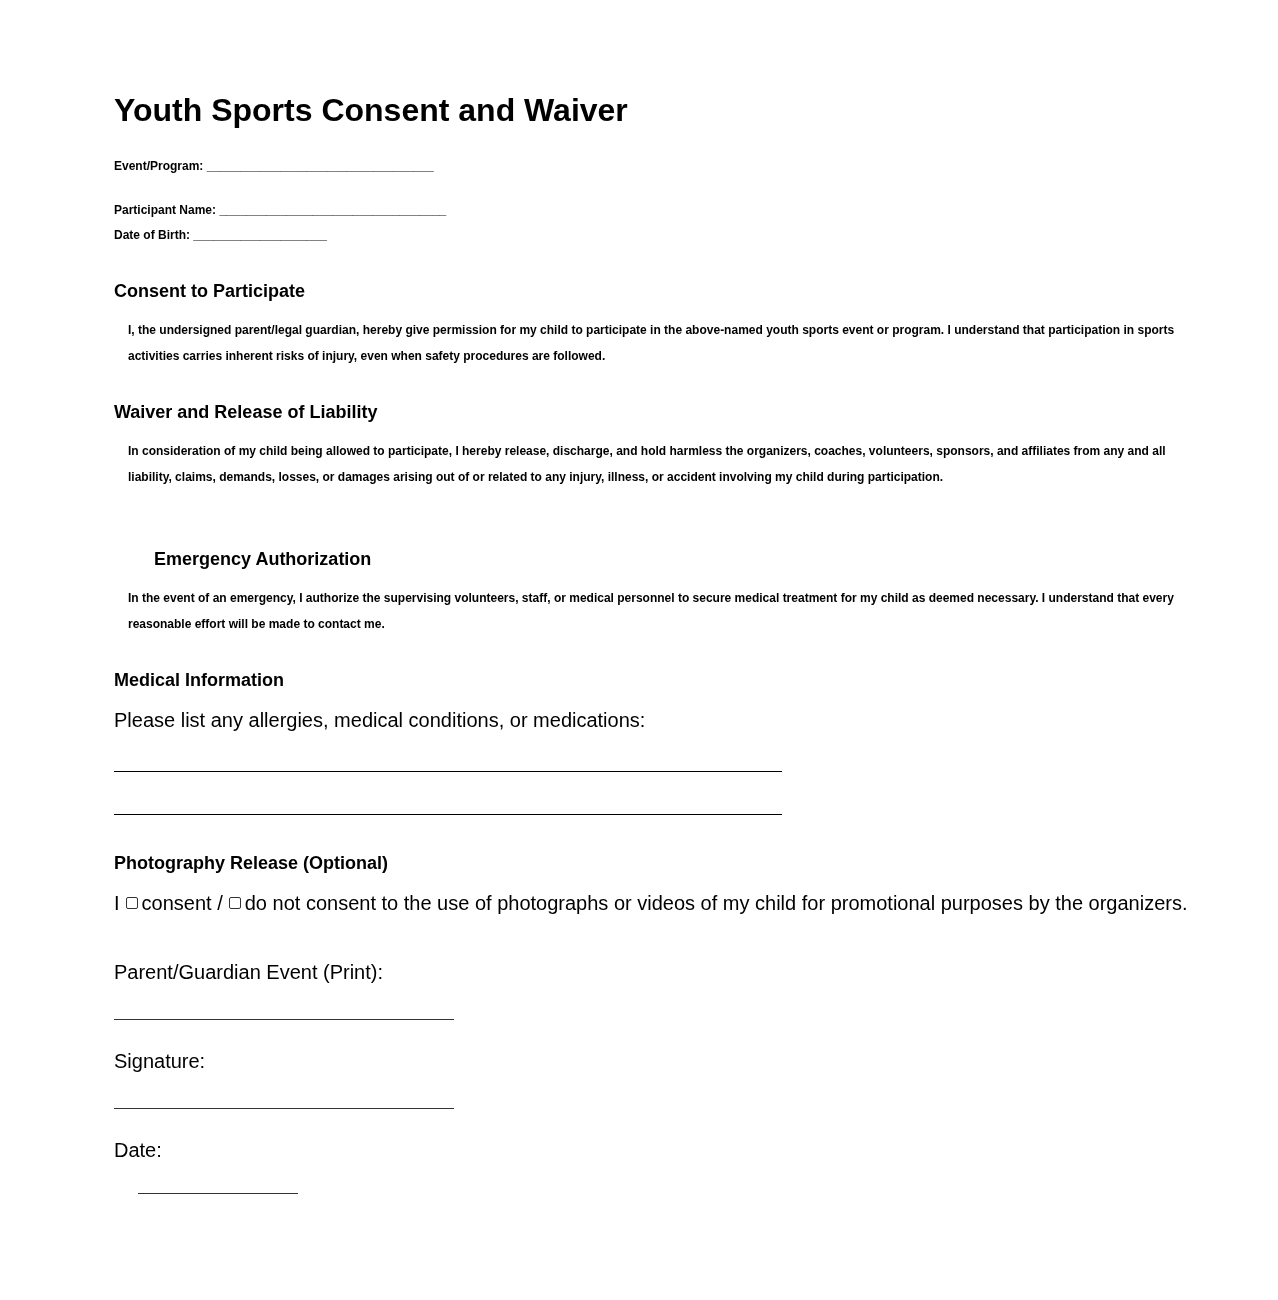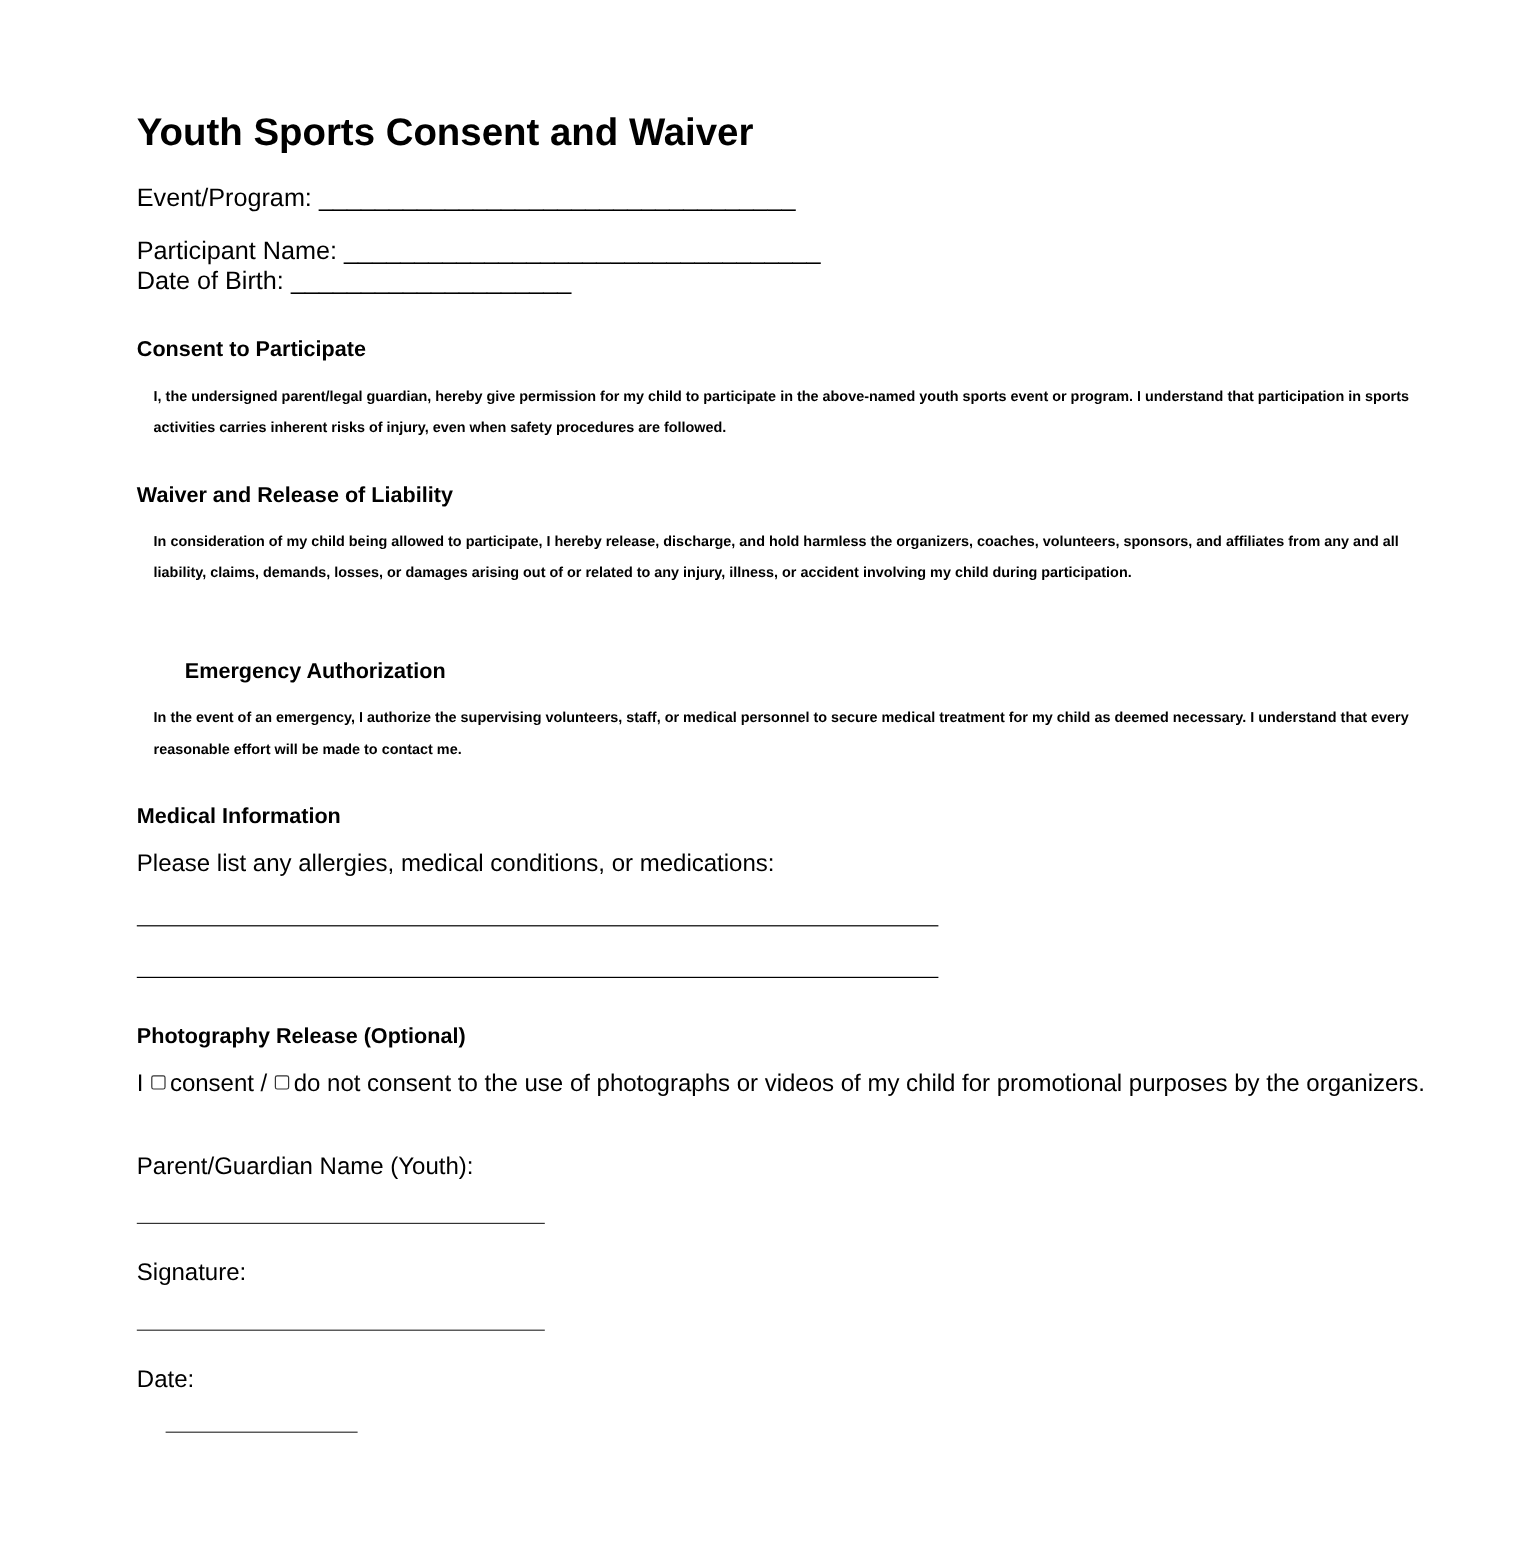--- a/index.html
+++ b/index.html
@@ -6,21 +6,21 @@
     body {
       width: 1278px; height: 1300px; overflow: hidden;
       font-family: "Liberation Sans", sans-serif; color: #000;
     }
     .page { position: relative; padding-left: 114px; padding-right: 110px; }
     h1 {
       position: absolute; top: 90px; left: 114px; margin: 0;
       font-size: 32px; font-weight: bold; line-height: 40px; white-space: nowrap;
     }
     .field {
-      position: absolute; left: 114px; font-size: 21px; font-weight: normal; line-height: 20px; white-space: nowrap;
+      position: absolute; left: 114px; font-size: 12px; font-weight: bold; line-height: 20px; white-space: nowrap;
     }
     h2 {
       position: absolute; left: 114px; margin: 0; font-size: 18px; font-weight: bold; line-height: 22px; white-space: nowrap; text-align: right;
     }
     p.body {
       position: absolute; left: 128px; width: 1054px; margin: 0; font-size: 12px; line-height: 25.5px; font-weight: bold;
     }
     .rule { position: absolute; height: 0; border-top: 1px solid #000; }
     .rule.thin { border-top: 1px solid #333; }
     .label { position: absolute; left: 114px; font-size: 20px; line-height: 20px; white-space: nowrap; }
@@ -62,21 +62,21 @@
   <h2 style="top:669px;">Medical Information</h2>
   <div class="label" style="top:710px;">Please list any allergies, medical conditions, or medications:</div>
   <div class="rule" style="top:771px; left:114px; width:668px;"></div>
   <div class="rule" style="top:814px; left:114px; width:668px;"></div>
 
   <h2 style="top:852px;">Photography Release (Optional)</h2>
   <div class="label" style="top:893px;">
     <span>I</span><span class="cb"></span><span>consent /</span><span class="cb"></span><span>do not consent to the use of photographs or videos of my child for promotional purposes by the organizers.</span>
   </div>
 
-  <div class="label" style="top:962px;">Parent/Guardian Name (Youth):</div>
+  <div class="label" style="top:962px;">Parent/Guardian Event (Print):</div>
   <div class="rule thin" style="top:1019px; left:114px; width:340px;"></div>
 
   <div class="label" style="top:1051px;">Signature:</div>
   <div class="rule thin" style="top:1108px; left:114px; width:340px;"></div>
 
   <div class="label" style="top:1140px;">Date:</div>
   <div class="rule thin" style="top:1193px; left:138px; width:160px;"></div>
 </div>
 
 </body></html>

